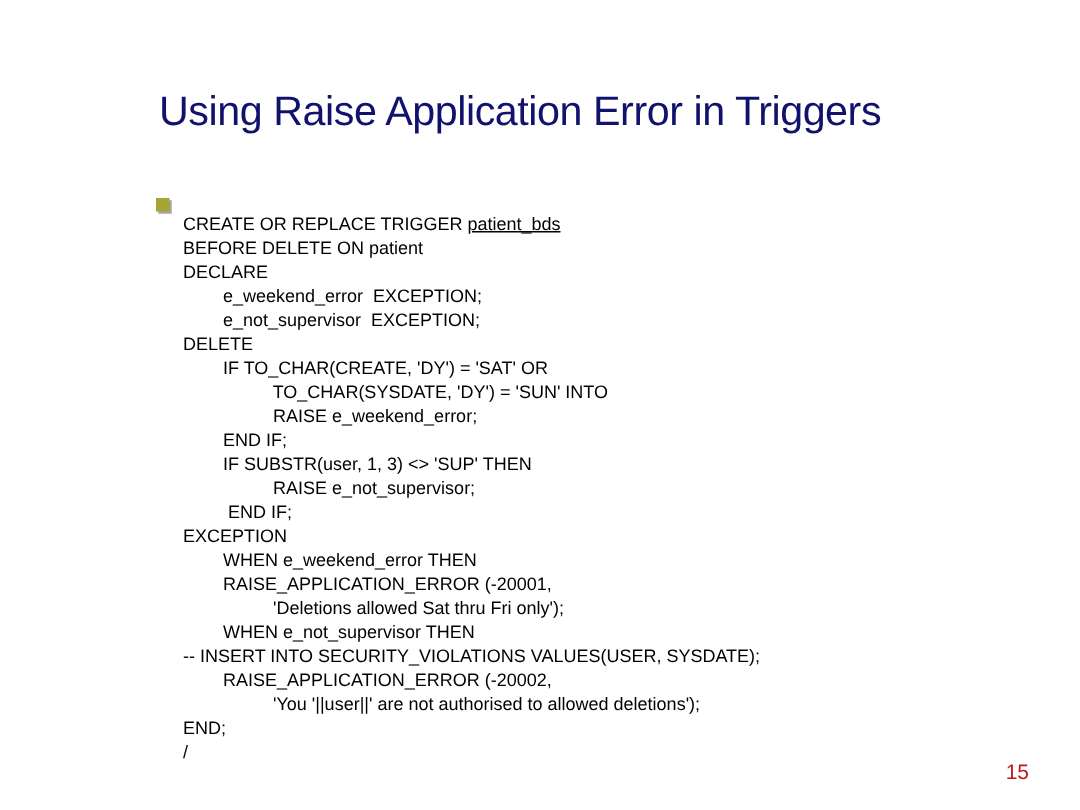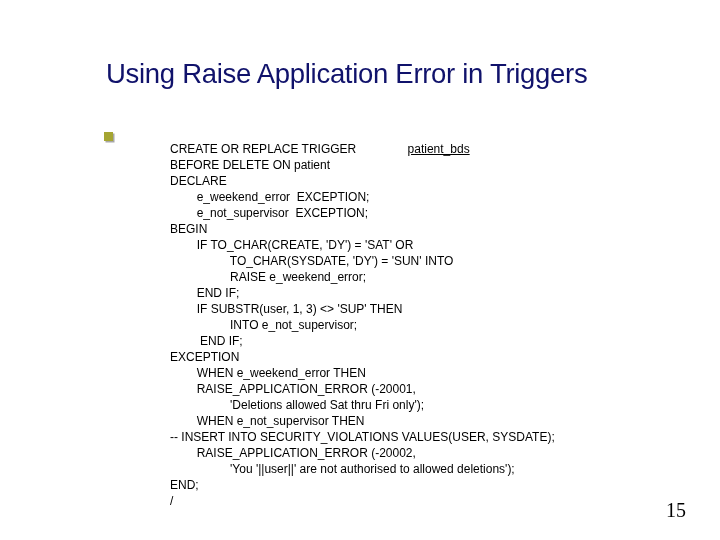--- a/index.html
+++ b/index.html
@@ -41,53 +41,53 @@
   .code {
     position: absolute;
     left: 122px;
     top: 125px;
     font-family: Verdana, Geneva, sans-serif;
     font-size: 12px;
     line-height: 16px;
     color: #000;
     white-space: pre;
   }
-  .seg { display: inline; margin-left: 48px; }
+  .seg { display: inline; }
   .u { text-decoration: underline; text-align: center; }
   .pagenum {
     position: absolute;
     right: 34px;
     bottom: 18px;
-    font-size: 20px;
-    color: #000000;
-    font-family: Liberation Serif, serif;
+    font-size: 14px;
+    color: #b91c1c;
+    font-family: Liberation Sans, sans-serif;
   }
 </style>
 </head>
 <body>
 
 <div class="slide">
 
   <div class="title">Using Raise Application Error in Triggers</div>
 
   <div class="bullet"></div>
 
   <div class="code">
 <span class="seg">CREATE OR REPLACE TRIGGER </span><span class="seg u">patient_bds</span>
 <span class="seg">BEFORE DELETE ON patient</span>
 <span class="seg">DECLARE</span>
 <span class="seg">        e_weekend_error  EXCEPTION;</span>
 <span class="seg">        e_not_supervisor  EXCEPTION;</span>
-<span class="seg">BEGIN</span>
+<span class="seg">DELETE</span>
 <span class="seg">        IF TO_CHAR(CREATE, 'DY') = 'SAT' OR</span>
 <span class="seg">                  TO_CHAR(SYSDATE, 'DY') = 'SUN' INTO</span>
 <span class="seg">                  RAISE e_weekend_error;</span>
 <span class="seg">        END IF;</span>
 <span class="seg">        IF SUBSTR(user, 1, 3) &lt;&gt; 'SUP' THEN</span>
-<span class="seg">                  INTO e_not_supervisor;</span>
+<span class="seg">                  RAISE e_not_supervisor;</span>
 <span class="seg">         END IF;</span>
 <span class="seg">EXCEPTION</span>
 <span class="seg">        WHEN e_weekend_error THEN</span>
 <span class="seg">        RAISE_APPLICATION_ERROR (-20001,</span>
 <span class="seg">                  'Deletions allowed Sat thru Fri only');</span>
 <span class="seg">        WHEN e_not_supervisor THEN</span>
 <span class="seg">-- INSERT INTO SECURITY_VIOLATIONS VALUES(USER, SYSDATE);</span>
 <span class="seg">        RAISE_APPLICATION_ERROR (-20002,</span>
 <span class="seg">                  'You '||user||' are not authorised to allowed deletions');</span>
 <span class="seg">END;</span>

